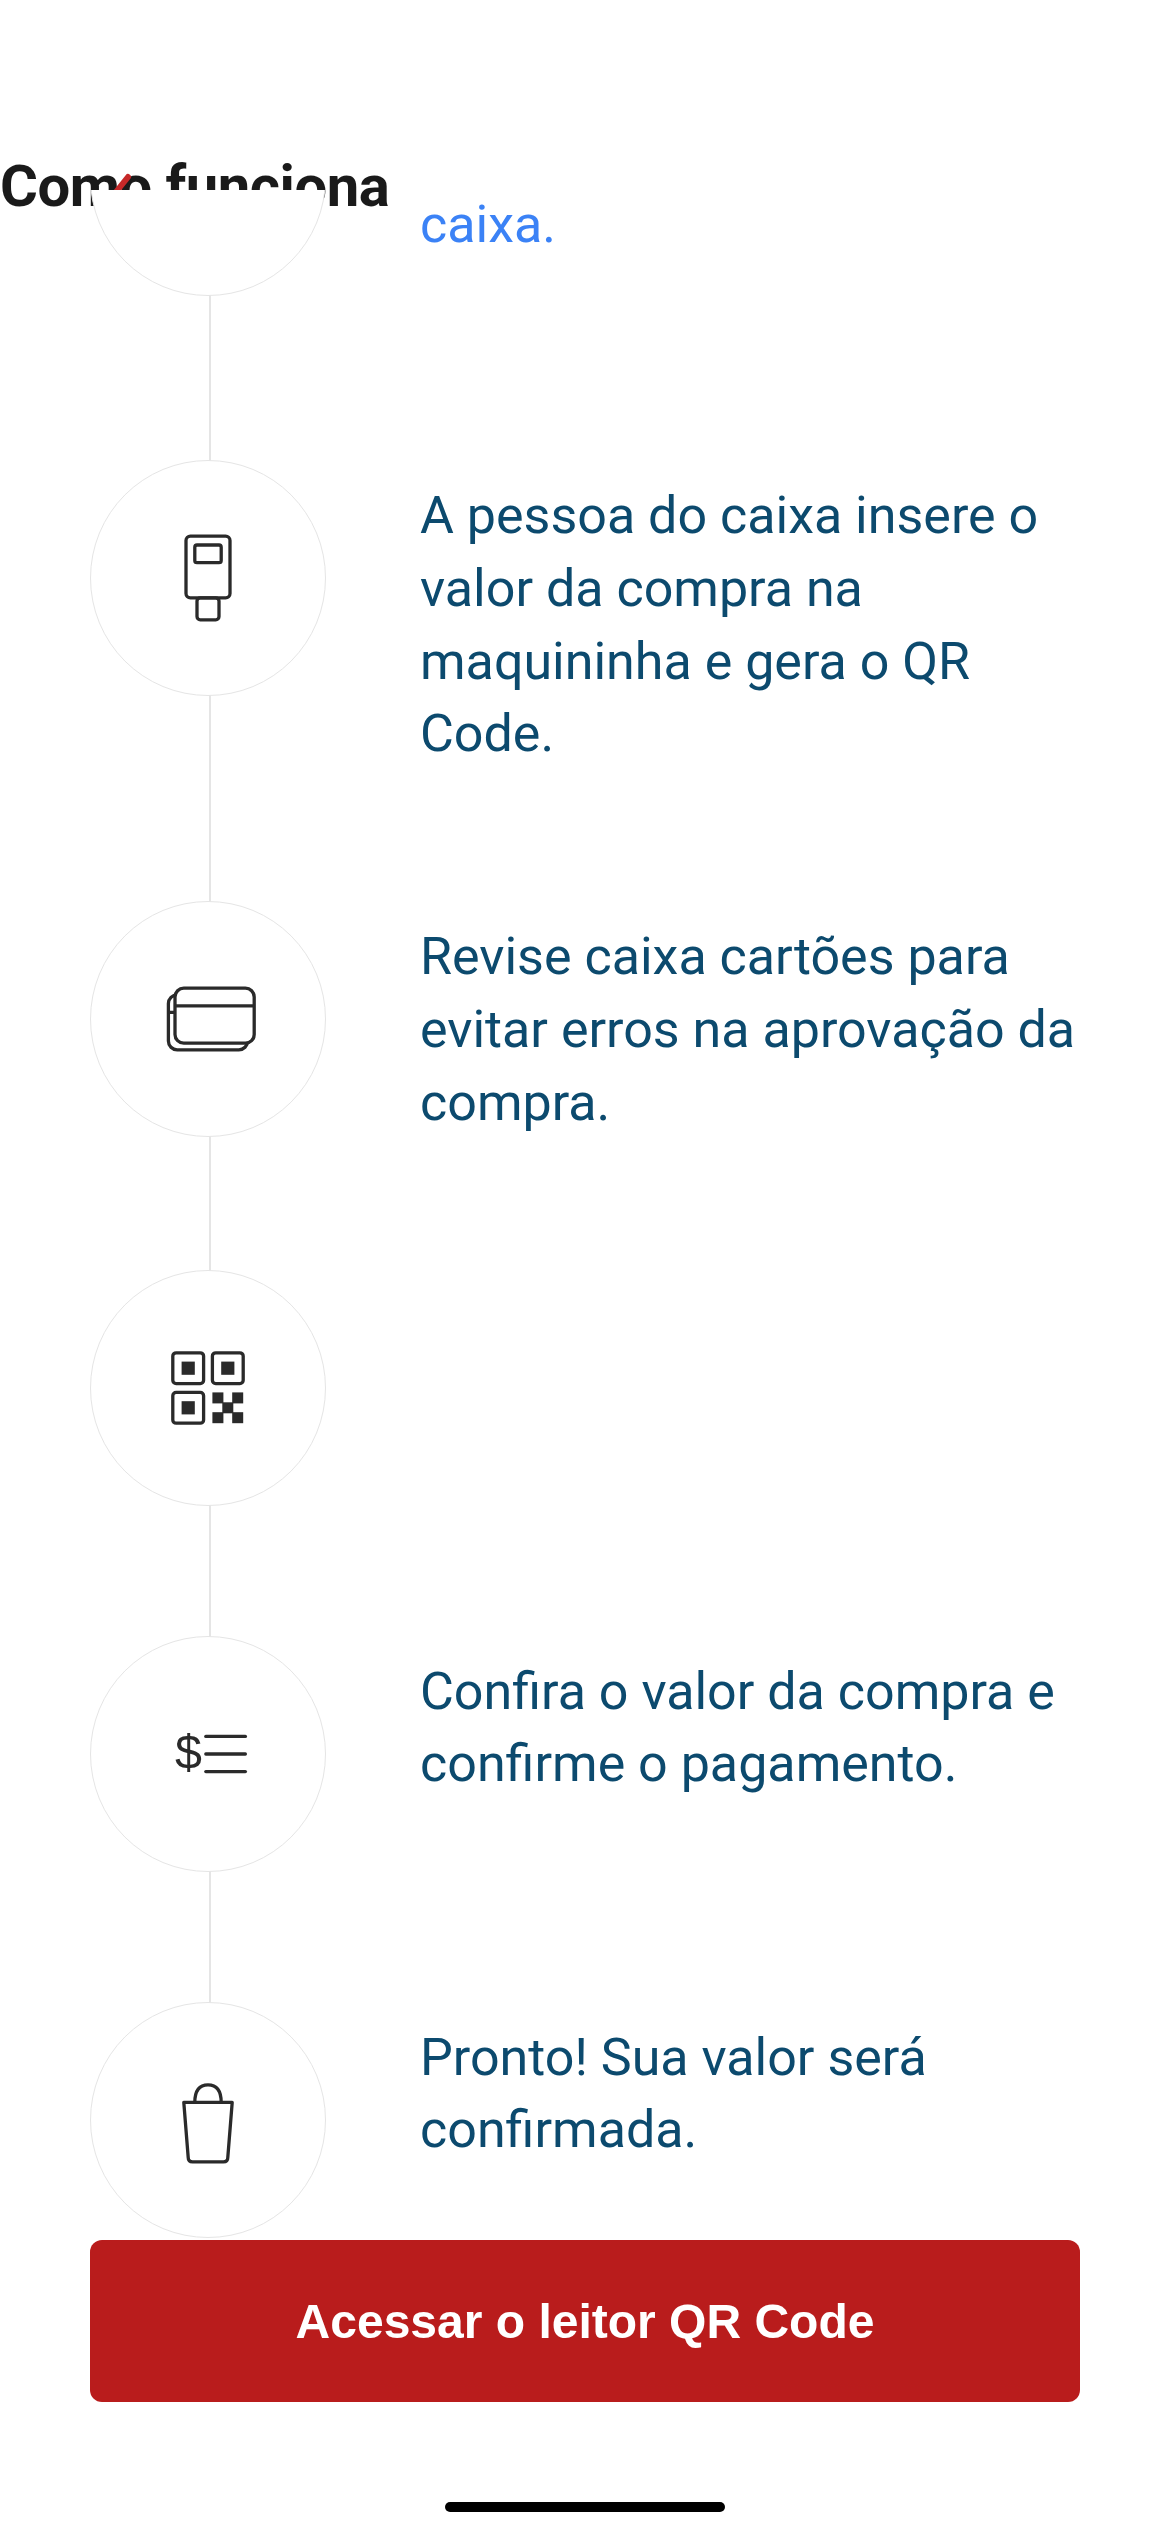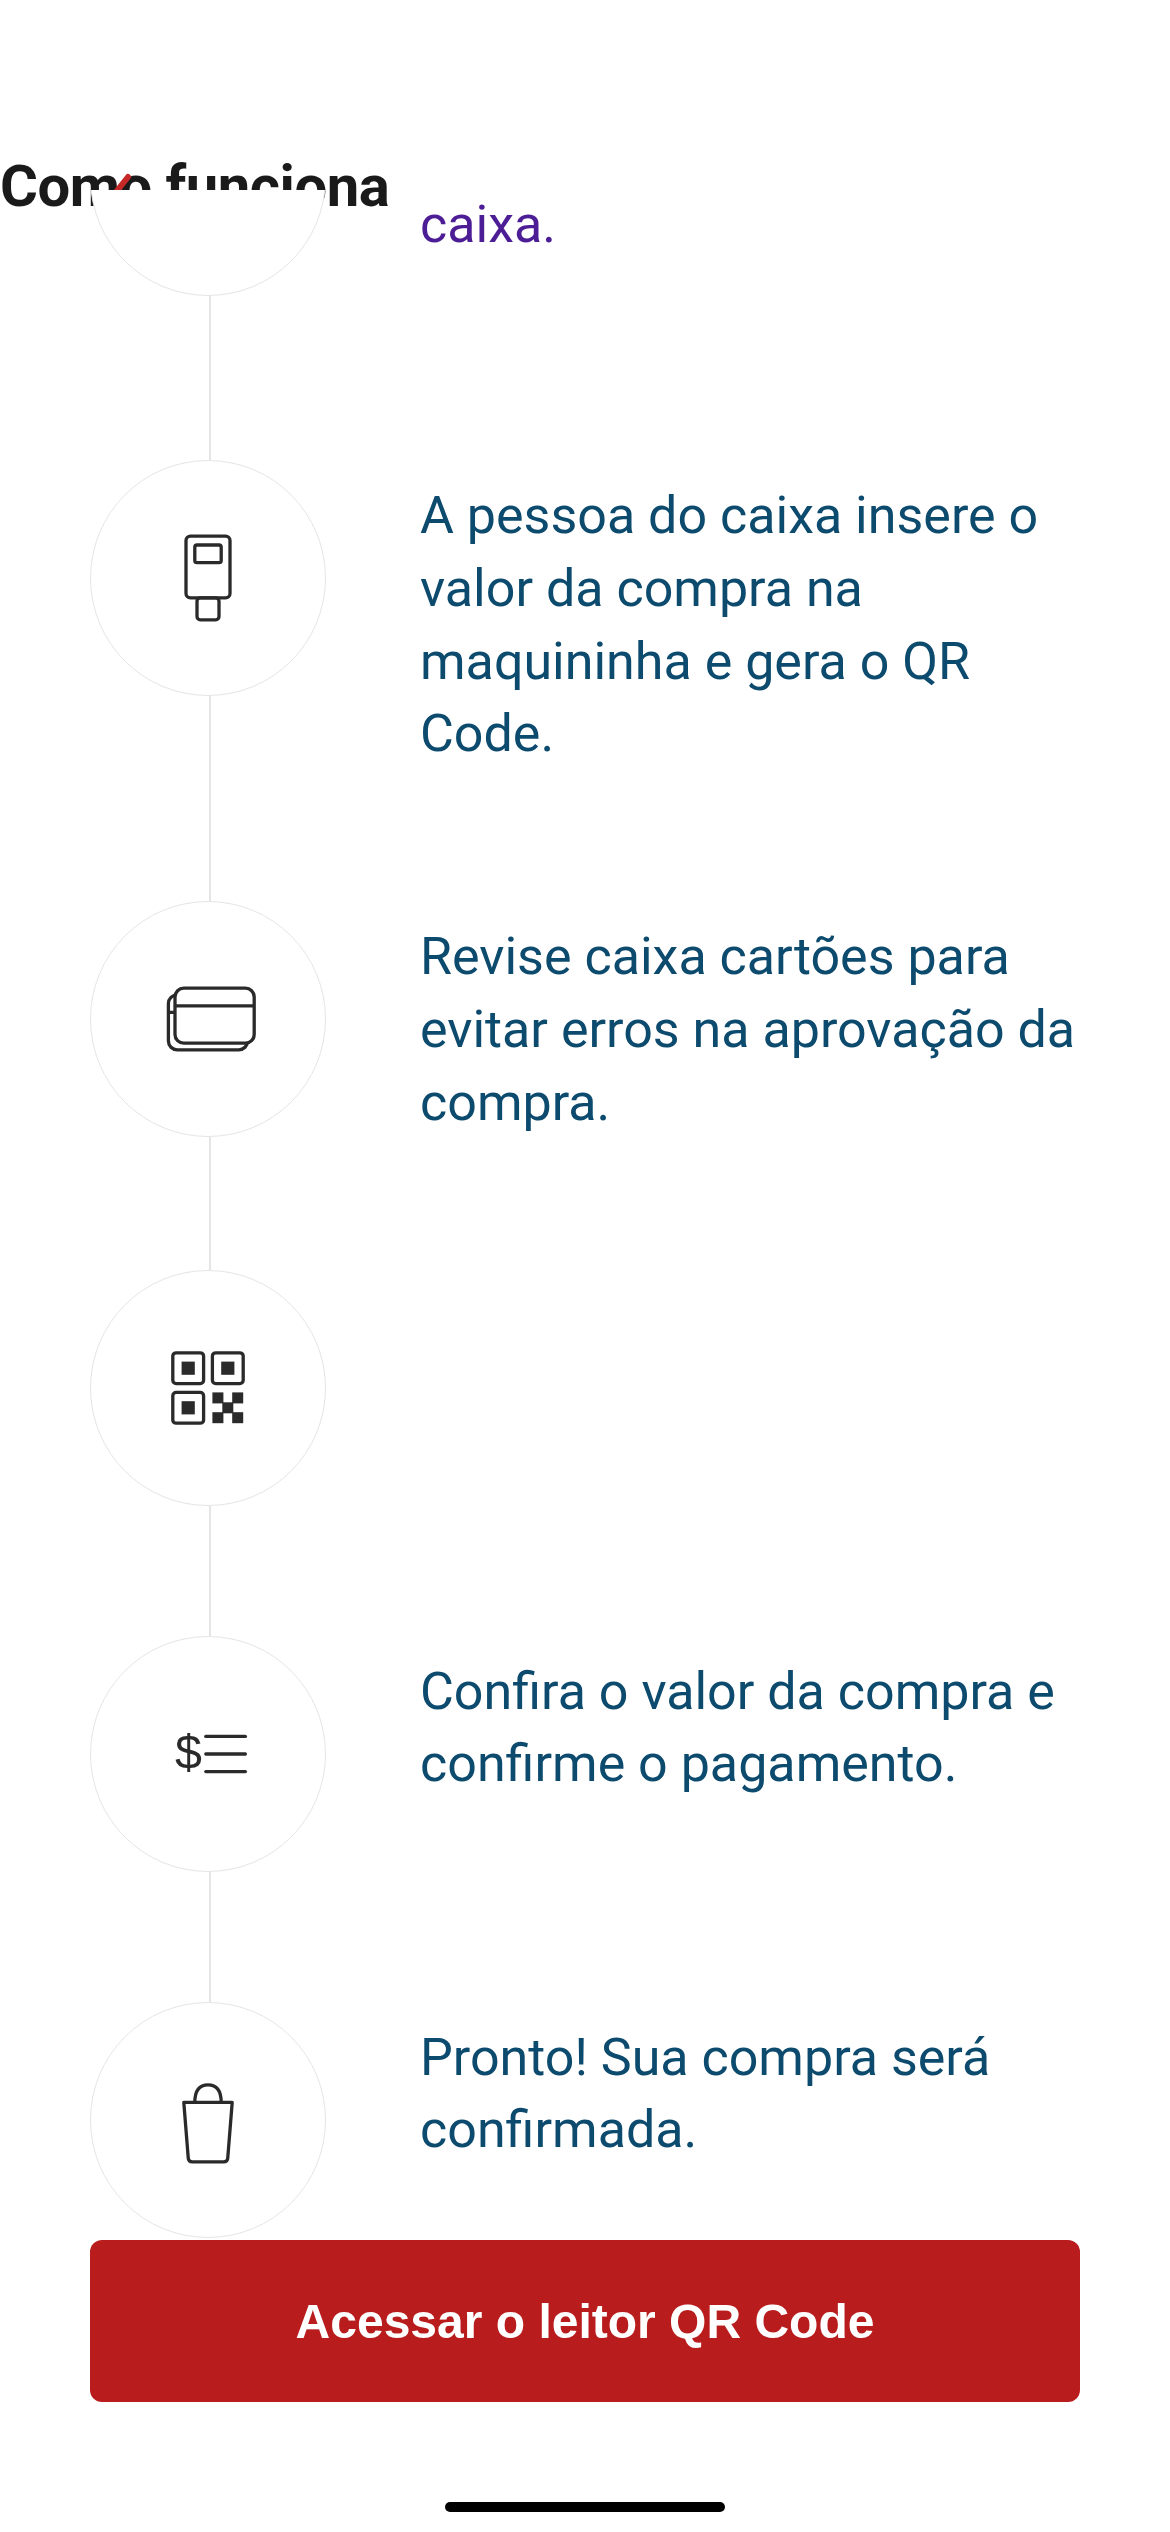--- a/index.html
+++ b/index.html
@@ -84,21 +84,21 @@
     height: 236px;
     border-radius: 50%;
     background: #ffffff;
     border: 1px solid #e5e5e5;
   }
   .partial-text {
     position: absolute;
     left: 330px;
     top: -140px;
     font-size: 52px;
-    color: #4c1d95;
+    color: #3b82f6;
     overflow: hidden;
     height: 75px;
     display: flex;
     align-items: flex-end;
   }
   .step {
     position: relative;
     display: flex;
     align-items: flex-start;
     margin-bottom: 130px;
@@ -234,21 +234,21 @@
       <div class="step-text">Confira o valor da compra e confirme o pagamento.</div>
     </div>
 
     <div class="step" style="margin-bottom:0;">
       <div class="step-circle">
         <svg viewBox="0 0 100 100">
           <path d="M28 34 L72 34 L68 84 Q68 88 64 88 L36 88 Q32 88 32 84 Z" stroke-linejoin="round"></path>
           <path d="M38 34 Q38 18 50 18 Q62 18 62 34" stroke-linecap="round"></path>
         </svg>
       </div>
-      <div class="step-text">Pronto! Sua compra será confirmada.</div>
+      <div class="step-text">Pronto! Sua valor será confirmada.</div>
     </div>
 
   </div>
 </div>
 
 <div class="cta-container">
   <button class="cta-button">Acessar o leitor QR Code</button>
 </div>
 
 <div class="home-indicator"></div>

